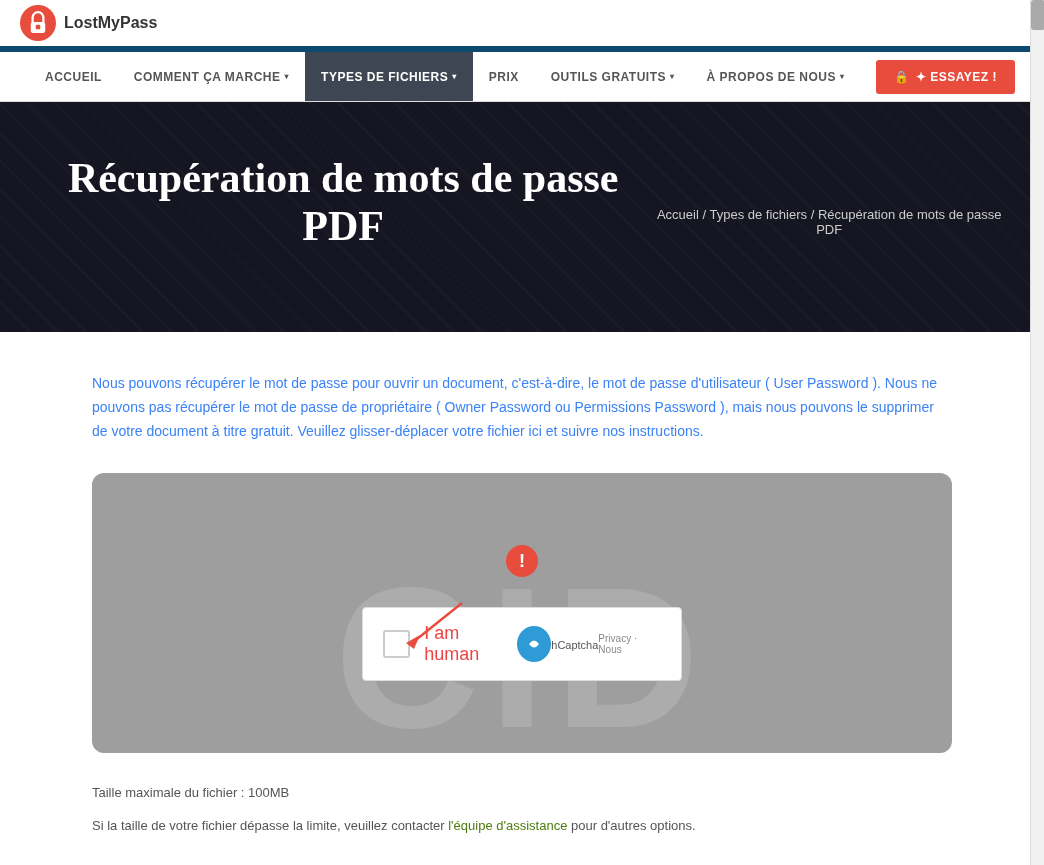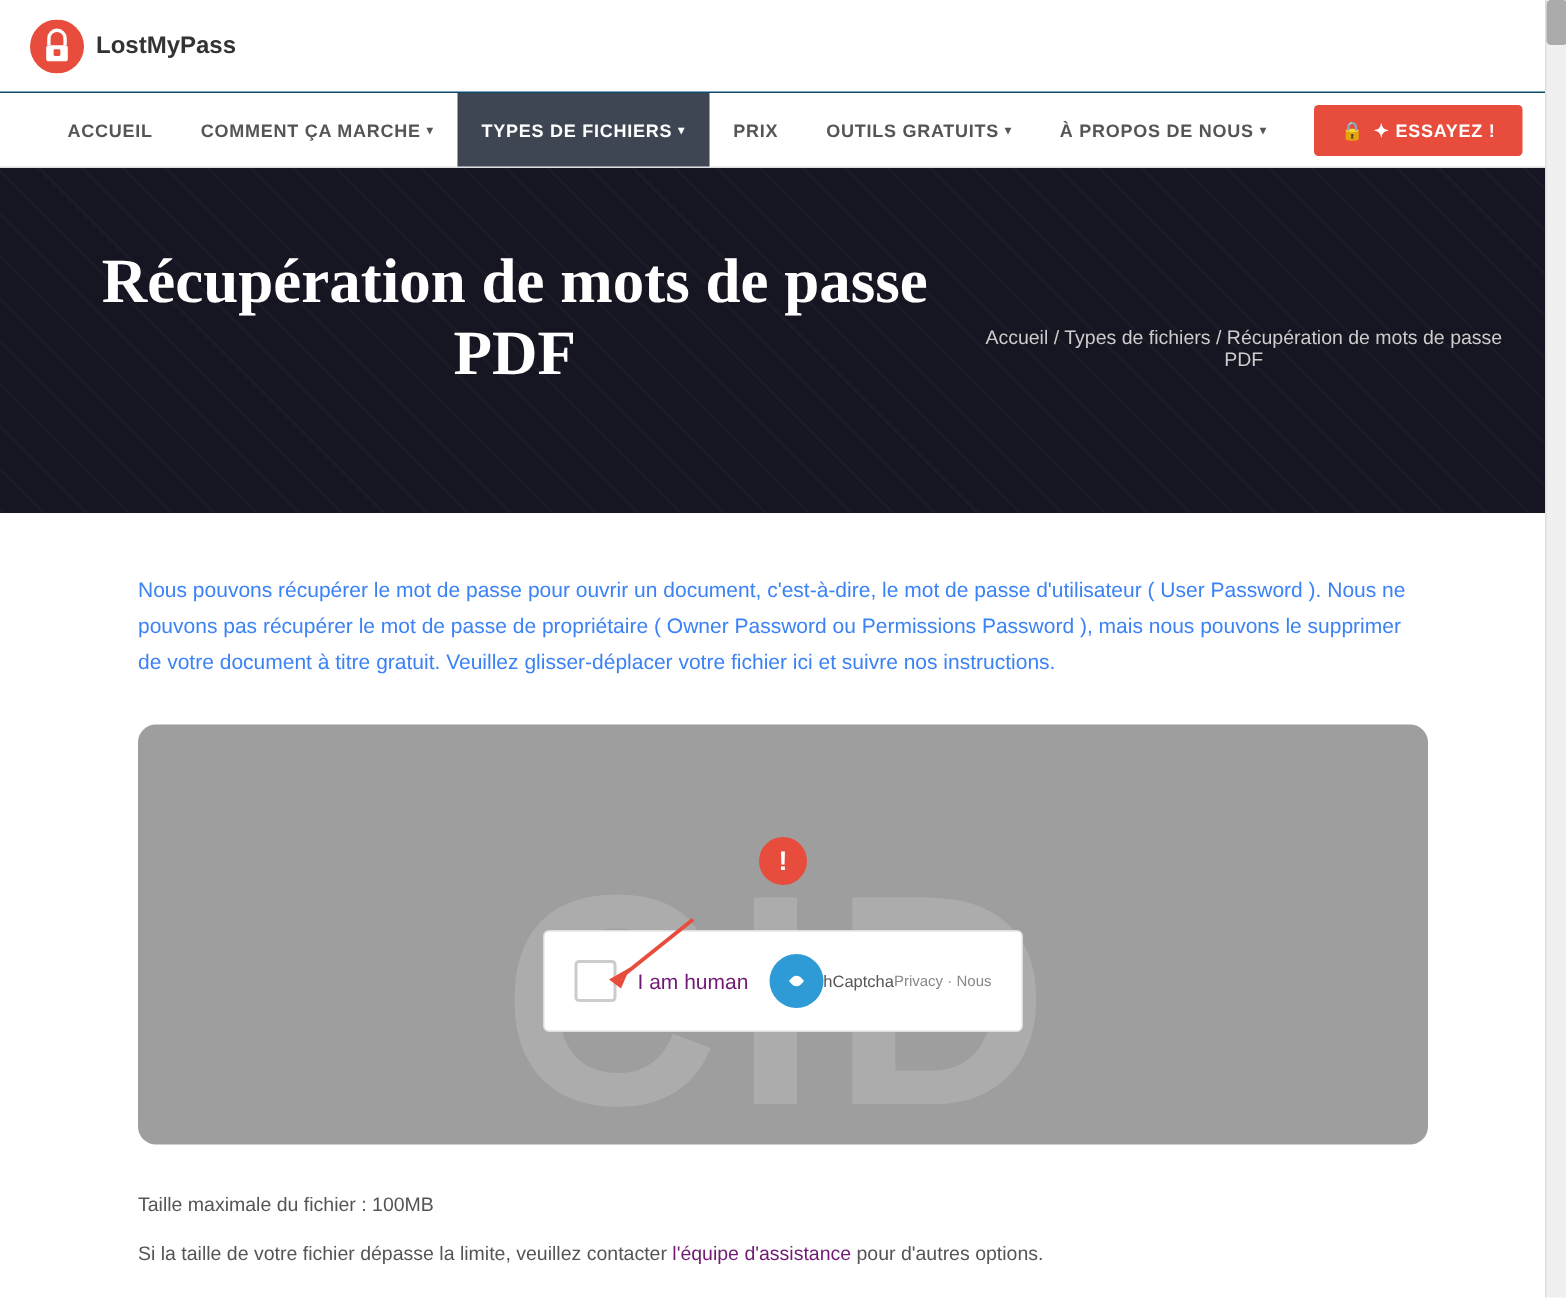--- a/index.html
+++ b/index.html
@@ -4,22 +4,22 @@
   <style>
     * { box-sizing: border-box; margin: 0; padding: 0; }
     body { font-family: Arial, Helvetica, sans-serif; font-size: 14px; color: #333; background: #fff; width: 1044px; }
 
     
     .header {
       display: flex;
       align-items: center;
       padding: 10px 20px;
       background: #fff;
-      border-bottom: 1px solid #0c4a6e;
-      height: 62px;
+      border-bottom: 6px solid #0c4a6e;
+      height: 52px;
     }
     .logo-area {
       display: flex;
       align-items: center;
       gap: 8px;
       text-decoration: none;
     }
     .logo-icon {
       width: 36px;
       height: 36px;
@@ -217,22 +217,22 @@
       height: 28px;
       border: 2px solid #ccc;
       border-radius: 3px;
       cursor: pointer;
       display: flex;
       align-items: center;
       justify-content: center;
       background: #fff;
     }
     .captcha-label {
-      font-size: 14px;
-      color: #701a75;
+      font-size: 18px;
+      color: #ef4444;
     }
     .captcha-right {
       display: flex;
       align-items: center;
     }
     .hcaptcha-logo {
       width: 36px;
       height: 36px;
       background: #2e9bd6;
       border-radius: 50%;
@@ -262,21 +262,21 @@
     .footer-info {
       margin-top: 30px;
       font-size: 13px;
       color: #555;
     }
     .footer-info p {
       margin-bottom: 12px;
       line-height: 1.6;
     }
     .footer-info a {
-      color: #701a75;
+      color: #4d7c0f;
       text-decoration: none;
     }
 
     
     .scrollbar {
       position: fixed;
       right: 0;
       top: 0;
       width: 14px;
       height: 100%;

